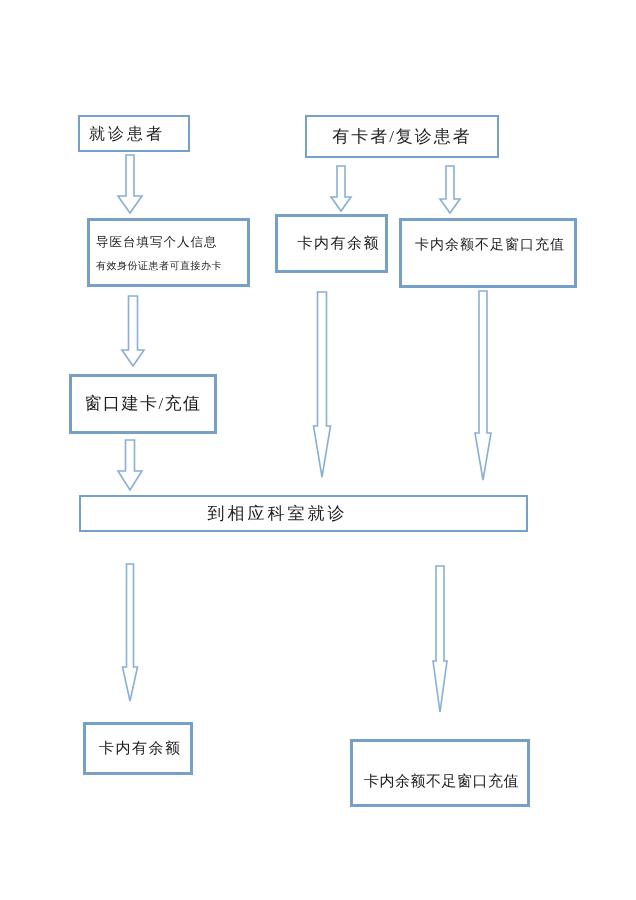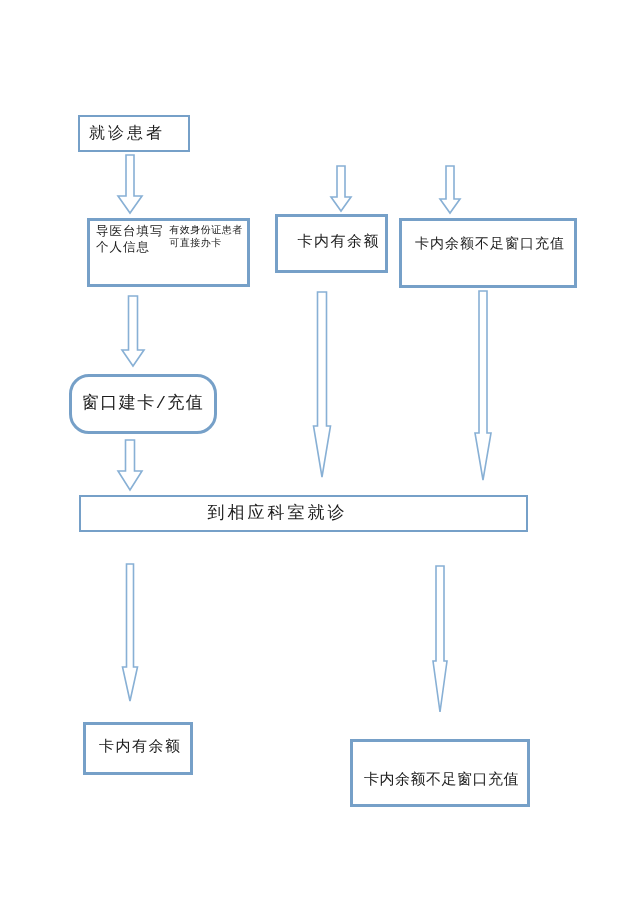--- a/index.html
+++ b/index.html
@@ -5,23 +5,24 @@
   html, body {
     margin: 0;
     padding: 0;
     background: #ffffff;
   }
   .canvas {
     position: relative;
     width: 588px;
     height: 900px;
     background: var(--bg, #ffffff);
-    font-family: Liberation Mono, monospace;
+    font-family: Liberation Serif, serif;
     color: var(--text, #1c1c1c);
     overflow: hidden;
+    text-align: center;
   }
   .arrow-layer {
     position: absolute;
     left: 0; top: 0;
     width: 636px; height: 900px;
   }
   .node {
     position: absolute;
     box-sizing: border-box;
     background: #ffffff;
@@ -32,32 +33,32 @@
     line-height: 1.25;
   }
   .node.thick { border-width: 3px; }
 
   .node-patient            { left: 78px;  top: 115px; width: 112px; height: 37px;
                              justify-content: flex-start; padding-left: 9px;
                              font-size: 16px; letter-spacing: 3px; }
   .node-card-holder        { left: 305px; top: 115px; width: 194px; height: 43px;
                              font-size: 17px; letter-spacing: 2px; }
   .node-info               { left: 87px;  top: 218px; width: 163px; height: 69px;
-                             flex-direction: row; align-items: flex-start;
+                             flex-direction: column; align-items: flex-start;
                              justify-content: center; padding: 4px 2px 2px 6px; }
   .node-info .line1        { font-size: 12.5px; letter-spacing: 1px; margin-bottom: 9px; }
   .node-info .line2        { font-size: 10px; letter-spacing: 0.5px; }
   .node-balance-mid        { left: 275px; top: 214px; width: 113px; height: 59px;
                              justify-content: flex-end; padding-right: 5px;
                              font-size: 15px; letter-spacing: 1.5px; }
   .node-insufficient-mid   { left: 399px; top: 218px; width: 178px; height: 70px;
                              align-items: flex-start; justify-content: flex-start;
                              padding: 15px 0 0 13px; font-size: 14px; letter-spacing: 1px; }
   .node-window-card        { left: 69px;  top: 374px; width: 148px; height: 60px;
-                             font-size: 17px; letter-spacing: 1.5px; border-radius: 20px; }
+                             font-size: 17px; letter-spacing: 1.5px; }
   .node-department         { left: 79px;  top: 495px; width: 449px; height: 37px;
                              font-size: 17px; letter-spacing: 3px; padding-right: 52px; }
   .node-balance-bottom     { left: 83px;  top: 722px; width: 110px; height: 53px;
                              justify-content: flex-start; padding-left: 13px;
                              font-size: 15px; letter-spacing: 1.5px; }
   .node-insufficient-bottom{ left: 350px; top: 739px; width: 180px; height: 68px;
                              align-items: flex-end; justify-content: flex-start;
                              padding: 0 0 13px 11px; font-size: 15px; letter-spacing: 0.5px; }
 </style>
 </head>
@@ -83,20 +84,23 @@
 
     <polygon points="126.5,564 133.5,564 133.5,667 137.5,667 130,701 122.5,667 126.5,667"></polygon>
 
     <polygon points="436,566 444,566 444,661 447,661 440,712 433,661 436,661"></polygon>
   </svg>
 
   <div class="node node-patient">
     <span>就诊患者</span>
   </div>
 
+  <div class="node node-card-holder">
+    <span>有卡者/复诊患者</span>
+  </div>
 
   <div class="node thick node-info">
     <span class="line1">导医台填写个人信息</span>
     <span class="line2">有效身份证患者可直接办卡</span>
   </div>
 
   <div class="node thick node-balance-mid">
     <span>卡内有余额</span>
   </div>
 

